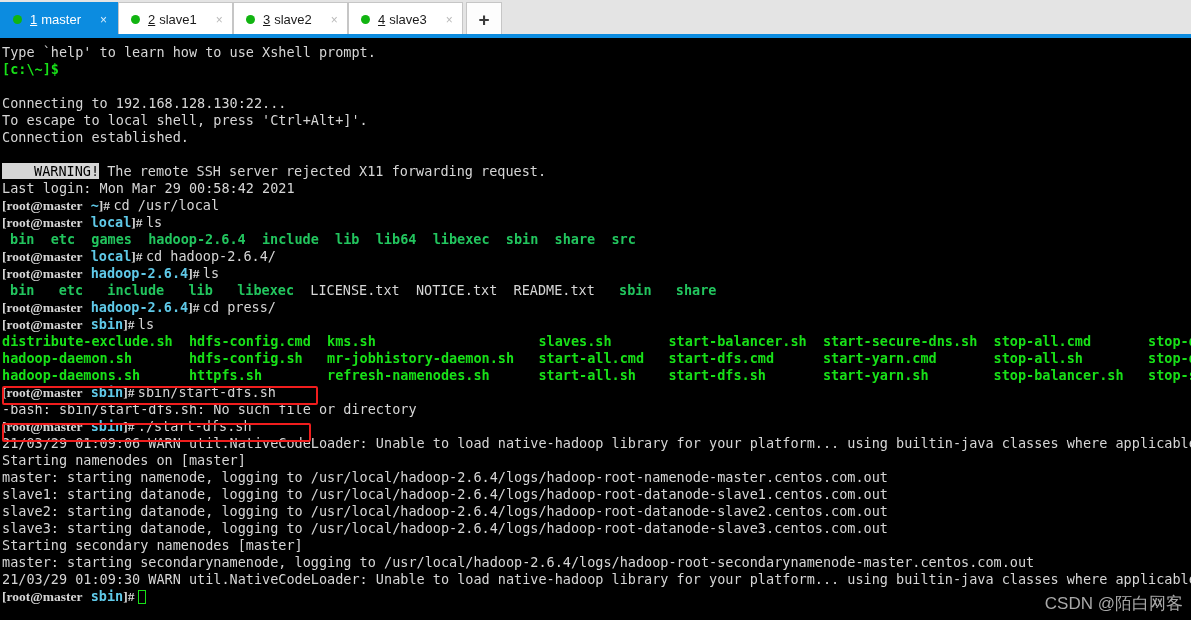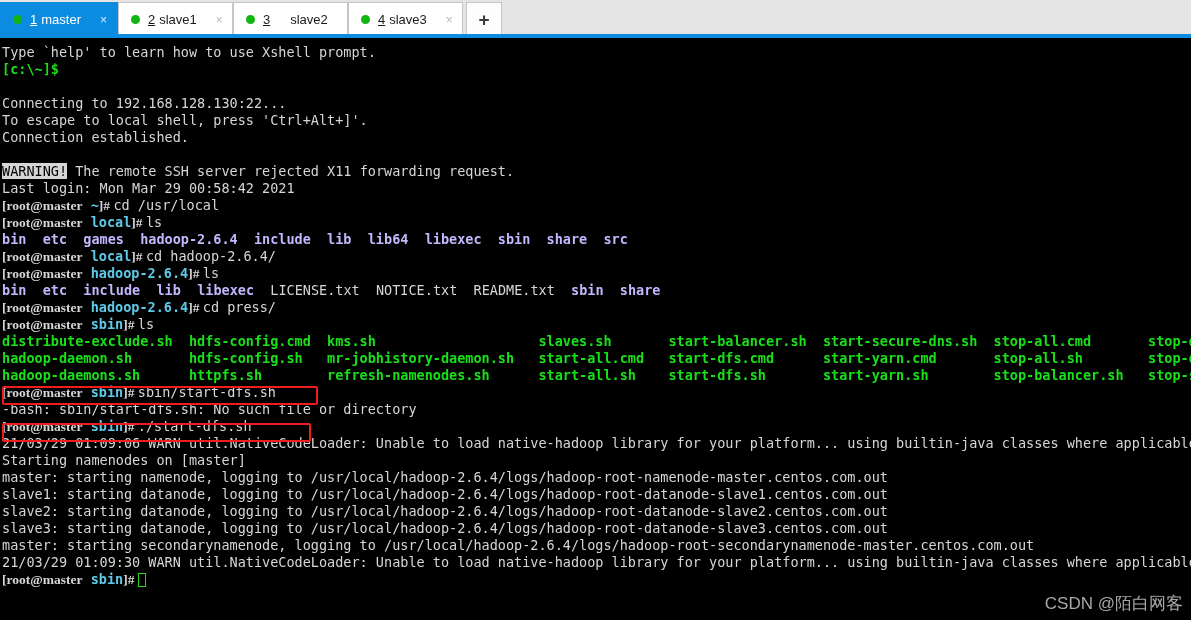--- a/index.html
+++ b/index.html
@@ -92,23 +92,23 @@
     line-height: 17px;
     font-size: 13.5px;
     white-space: pre;
     letter-spacing: 0px;
     color: #cfcfcf;
   }
 
   
   .c-white  { color: #d6d6d6; }
   .c-green  { color: #18e018; font-weight: bold; }
-  .c-blue   { color: #c4b5fd; font-weight: bold; }
+  .c-blue   { color: #22c55e; font-weight: bold; margin-left: 8px; }
   .c-cyan   { color: #5fc9e8; font-weight: bold; }
-  .c-inv    { background: #d6d6d6; color: #000000; }
+  .c-inv    { background: #d6d6d6; color: #000000; padding-left: 32px; }
   .bold     { font-weight: bold; font-family: Liberation Serif, serif; }
 
   .cursor {
     display: inline-block;
     width: 8px; height: 14px;
     border: 1px solid #18e018;
     vertical-align: -3px;
   }
 
   
@@ -144,21 +144,21 @@
   <div class="tab tab-w2">
     <span class="tab-dot"></span>
     <span class="tab-num">2</span>
     <span class="tab-label" style="margin-left:4px;">slave1</span>
     <span class="tab-close">×</span>
   </div>
 
   <div class="tab tab-w2">
     <span class="tab-dot"></span>
     <span class="tab-num">3</span>
-    <span class="tab-label" style="margin-left:20px;">slave2</span>
+    <span class="tab-label" style="margin-left:4px;">slave2</span>
     <span class="tab-close">×</span>
   </div>
 
   <div class="tab tab-w2">
     <span class="tab-dot"></span>
     <span class="tab-num">4</span>
     <span class="tab-label" style="margin-left:4px;">slave3</span>
     <span class="tab-close">×</span>
   </div>
 
@@ -191,20 +191,21 @@
       <div class="line"><span class="c-green">hadoop-daemons.sh      httpfs.sh        refresh-namenodes.sh      start-all.sh    start-dfs.sh       start-yarn.sh        stop-balancer.sh   stop-secur</span></div>
       <div class="line"><span class="c-white bold">[root@</span><span class="c-white bold">master</span> <span class="c-cyan">sbin</span><span class="c-white bold">]# </span><span class="c-white">sbin/start-dfs.sh</span></div>
       <div class="line"><span class="c-white">-bash: sbin/start-dfs.sh: No such file or directory</span></div>
       <div class="line"><span class="c-white bold">[root@</span><span class="c-white bold">master</span> <span class="c-cyan">sbin</span><span class="c-white bold">]# </span><span class="c-white">./start-dfs.sh</span></div>
       <div class="line"><span class="c-white">21/03/29 01:09:06 WARN util.NativeCodeLoader: Unable to load native-hadoop library for your platform... using builtin-java classes where applicable</span></div>
       <div class="line"><span class="c-white">Starting namenodes on [master]</span></div>
       <div class="line"><span class="c-white">master: starting namenode, logging to /usr/local/hadoop-2.6.4/logs/hadoop-root-namenode-master.centos.com.out</span></div>
       <div class="line"><span class="c-white">slave1: starting datanode, logging to /usr/local/hadoop-2.6.4/logs/hadoop-root-datanode-slave1.centos.com.out</span></div>
       <div class="line"><span class="c-white">slave2: starting datanode, logging to /usr/local/hadoop-2.6.4/logs/hadoop-root-datanode-slave2.centos.com.out</span></div>
       <div class="line"><span class="c-white">slave3: starting datanode, logging to /usr/local/hadoop-2.6.4/logs/hadoop-root-datanode-slave3.centos.com.out</span></div>
+      <div class="line"><span class="c-white">Starting secondary namenodes [master]</span></div>
       <div class="line"><span class="c-white">master: starting secondarynamenode, logging to /usr/local/hadoop-2.6.4/logs/hadoop-root-secondarynamenode-master.centos.com.out</span></div>
       <div class="line"><span class="c-white">21/03/29 01:09:30 WARN util.NativeCodeLoader: Unable to load native-hadoop library for your platform... using builtin-java classes where applicable</span></div>
       <div class="line"><span class="c-white bold">[root@</span><span class="c-white bold">master</span> <span class="c-cyan">sbin</span><span class="c-white bold">]# </span><span class="c-white"></span><span class="cursor"></span></div>
     </div>
 
   <div class="redbox" style="left:2px; top:348px; width:316px; height:19px;"></div>
   <div class="redbox" style="left:2px; top:385px; width:309px; height:19px;"></div>
 
   <div class="watermark">CSDN @陌白网客</div>
 </div>

